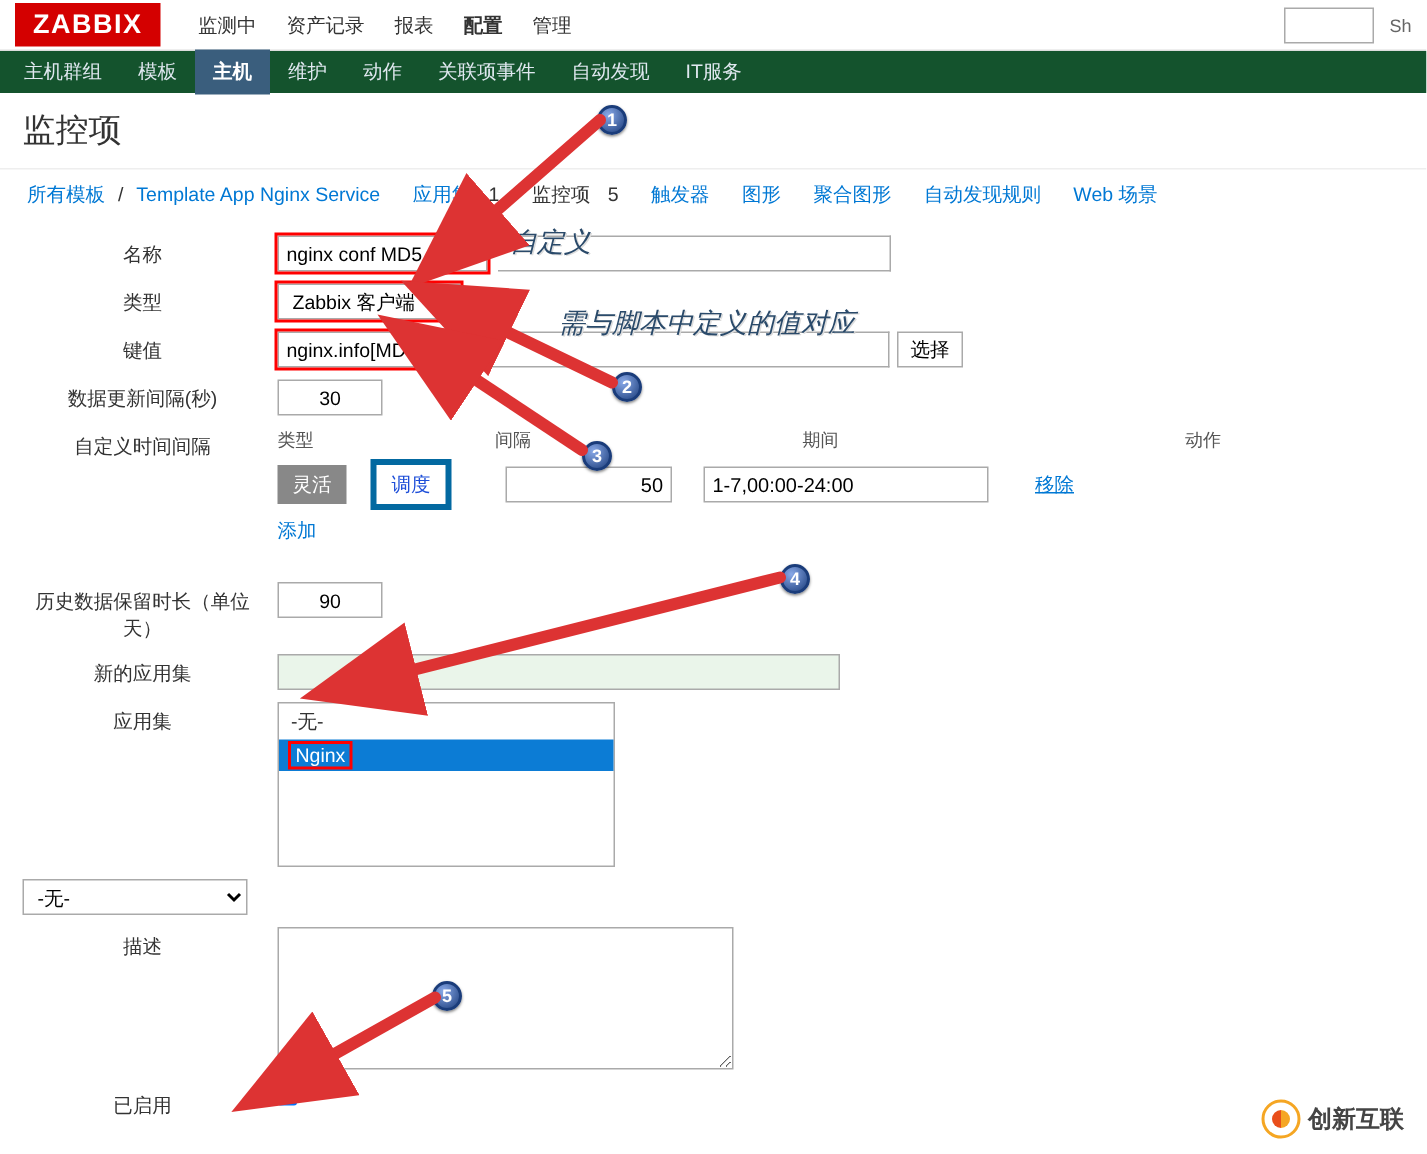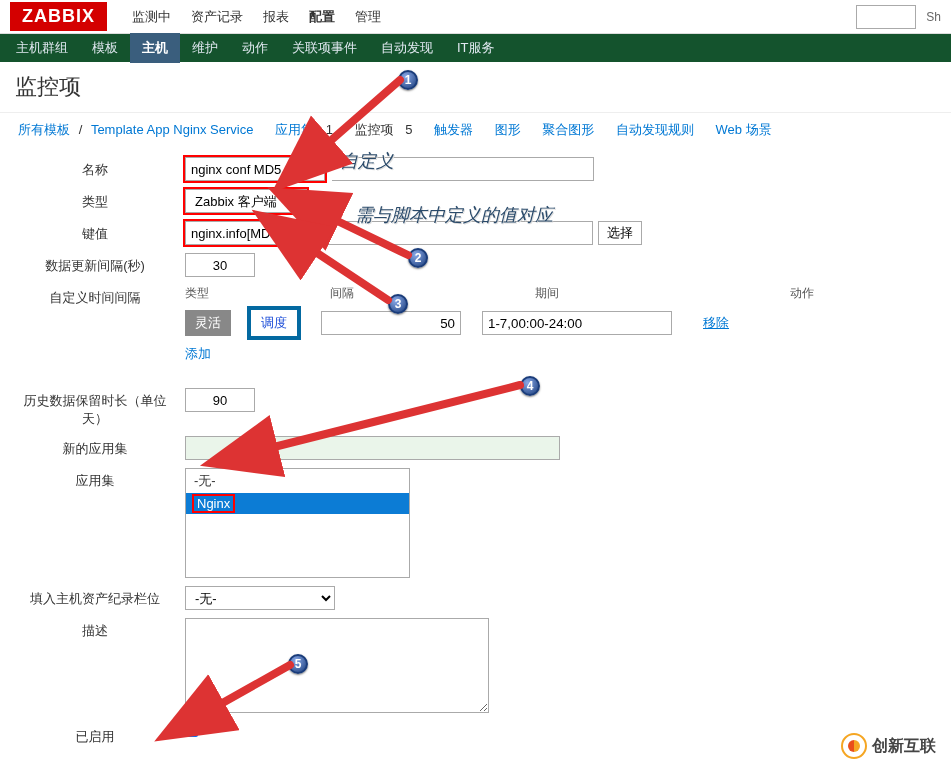--- a/index.html
+++ b/index.html
@@ -143,21 +143,21 @@
     <div class="form-control custom-interval-box">
       <div class="interval-header">
         <div style="width:85px">类型</div>
         <div style="width:145px">间隔</div>
         <div style="width:195px">期间</div>
         <div>动作</div>
       </div>
       <div class="interval-row">
         <div class="interval-tab">灵活</div>
         <div class="interval-tab inactive">调度</div>
-        <input class="interval-input" style="width: 140px; margin-left: 4px;" value="50">
+        <input class="interval-input" style="width: 111px; margin-left: 20px;" value="50">
         <input class="interval-period" style="margin-left: 5px;" value="1-7,00:00-24:00">
         <span class="interval-action">移除</span>
       </div>
       <span class="interval-add">添加</span>
     </div>
   </div>
 
   <div class="form-row" style="margin-top:25px">
     <div class="form-label">历史数据保留时长（单位天）</div>
     <div class="form-control">
@@ -176,42 +176,41 @@
     <div class="form-label">应用集</div>
     <div class="form-control">
       <div class="app-listbox">
         <div class="app-item">-无-</div>
         <div class="app-item selected"><span class="red-frame-wrap" style="padding:0 3px">Nginx</span></div>
       </div>
     </div>
   </div>
 
   <div class="form-row">
-    <div class="form-label">填入主机资产纪录栏位</div>
     <div class="form-control">
       <select class="sel-inventory"><option>-无-</option></select>
     </div>
   </div>
 
   <div class="form-row">
     <div class="form-label">描述</div>
     <div class="form-control">
       <textarea class="desc-area" style=""></textarea>
     </div>
   </div>
 
   <div class="form-row">
     <div class="form-label">已启用</div>
     <div class="form-control">
       <input type="checkbox" checked="" style="">
     </div>
   </div>
 
   <div class="annotation" style="top:2px;left:340px">自定义</div>
-  <div class="annotation" style="top:56px;left:355px">需与脚本中定义的值对应</div>
+  <div class="annotation" style="top:56px;left:372px">需与脚本中定义的值对应</div>
 
 </div>
 
 <div class="callout" style="top:70px;left:398px">1</div>
 <div class="callout" style="top:248px;left:408px">2</div>
 <div class="callout" style="top:294px;left:388px">3</div>
 <div class="callout" style="top:376px;left:520px">4</div>
 <div class="callout" style="top:654px;left:288px">5</div>
 
 <svg class="arrow-layer">

